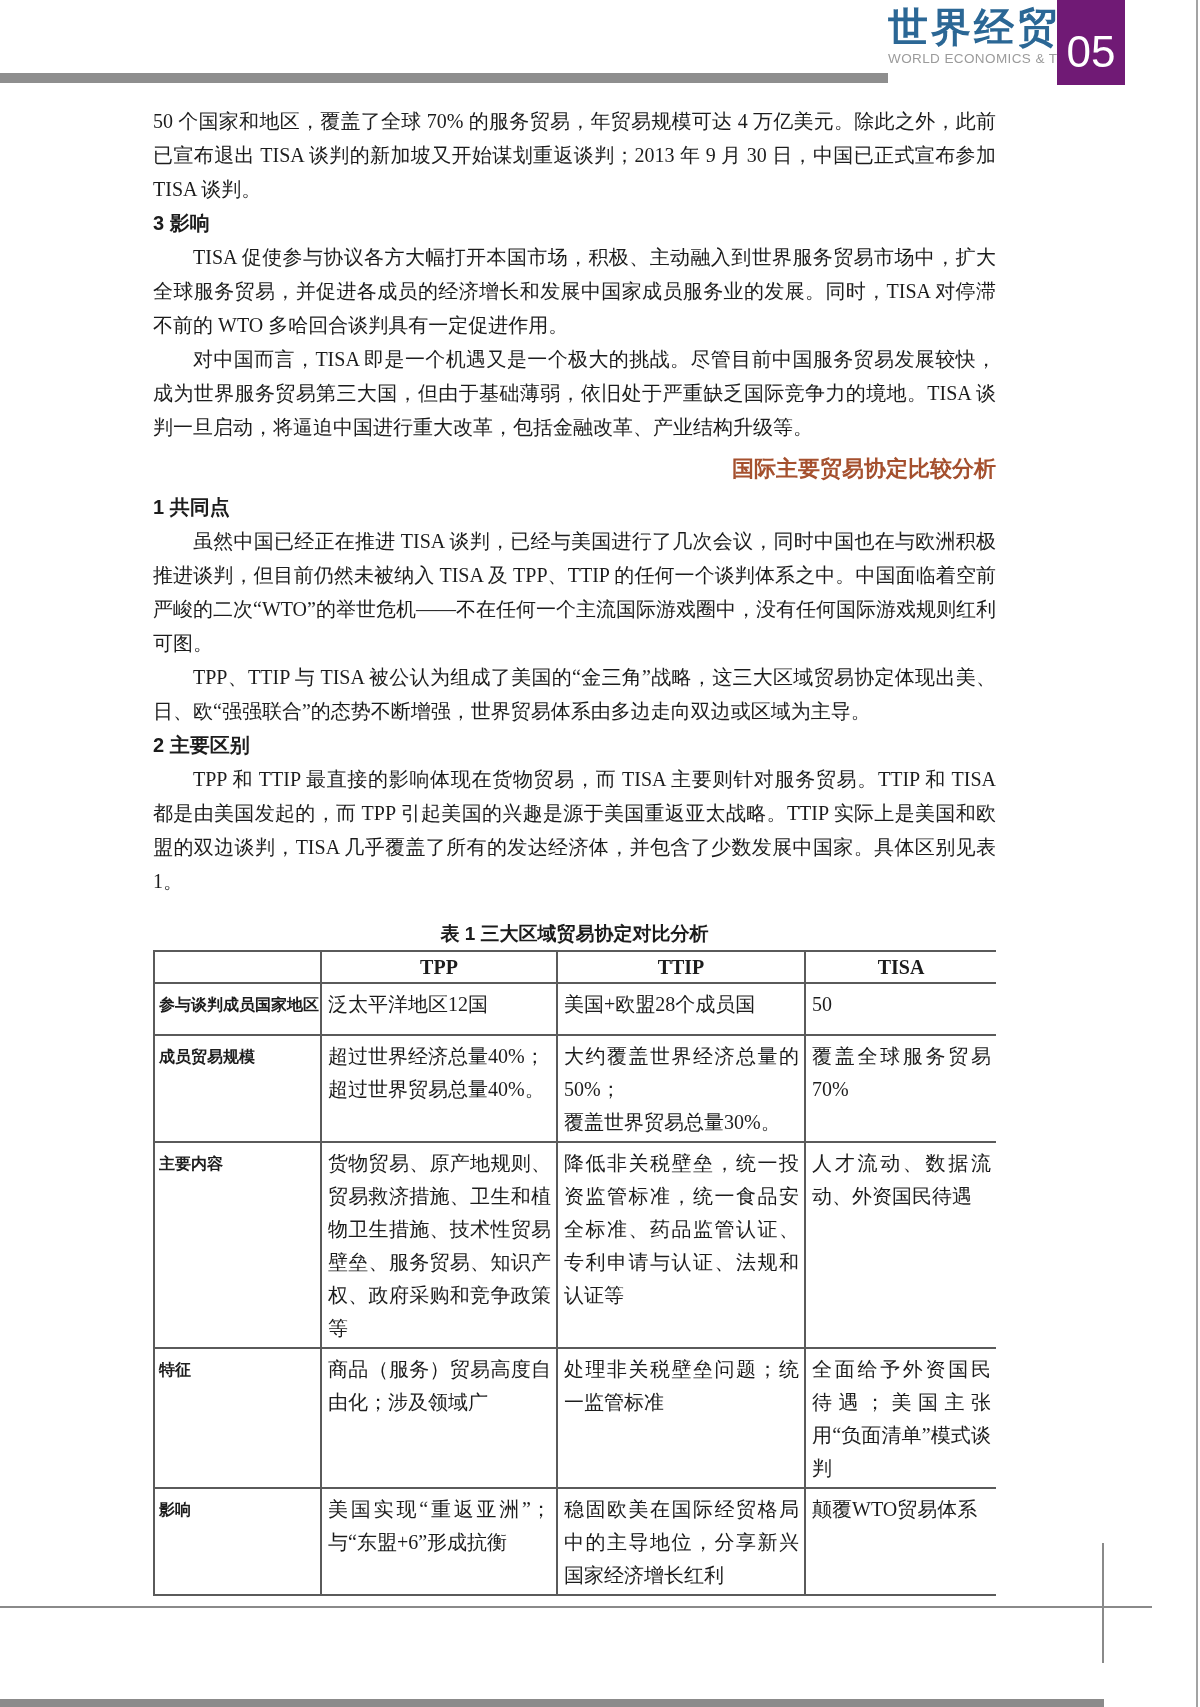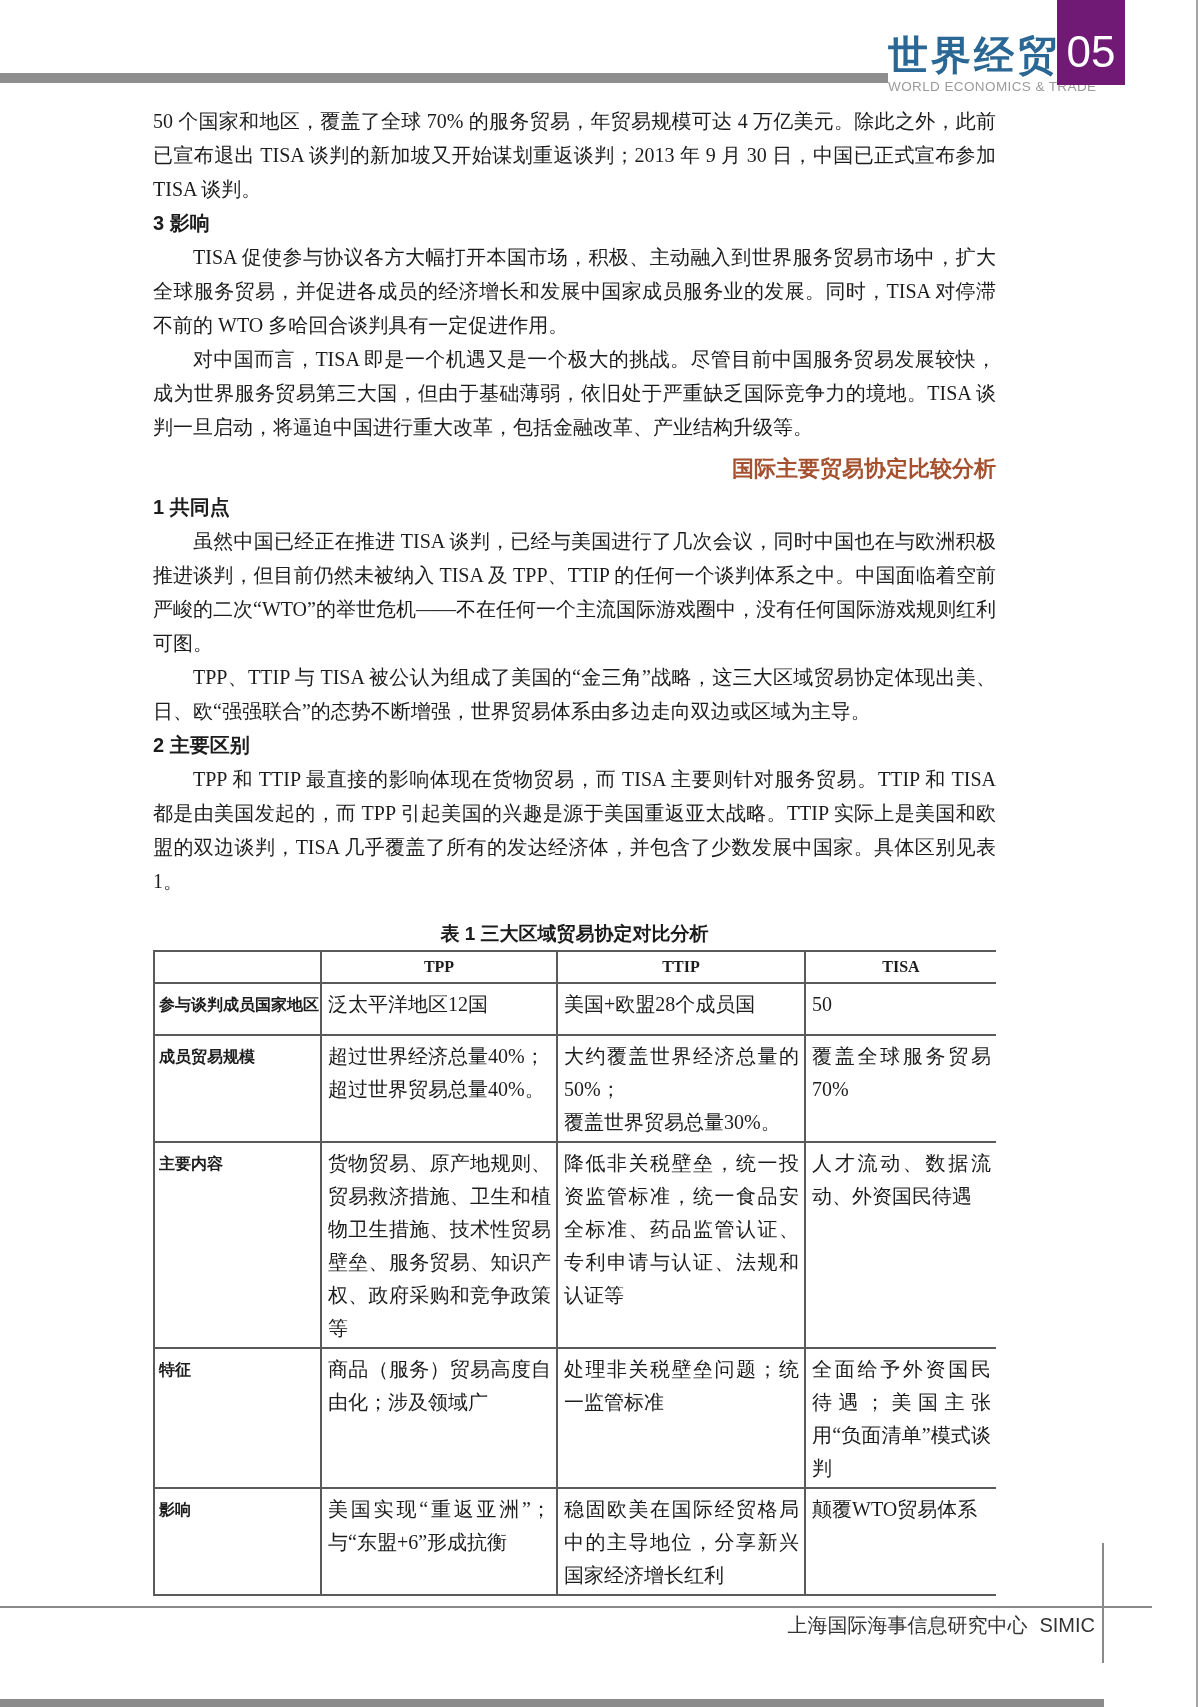--- a/index.html
+++ b/index.html
@@ -4,21 +4,21 @@
 <style>
   * { box-sizing: border-box; }
   html, body { margin: 0; padding: 0; background: #ffffff; }
   .page {
     position: relative; width: 1200px; height: 1707px; background: #fff;
     font-family: "Liberation Serif", serif; color: #1c1c1c; overflow: hidden;
   }
 
   
   .header-bar { position: absolute; left: 0; top: 73px; width: 888px; height: 10px; background: #8e8e8e; }
-  .brand { position: absolute; left: 888px; top: 32px; width: 166px; text-align: left;
+  .brand { position: absolute; left: 888px; top: 4px; width: 166px; text-align: left;
            font-family: "Liberation Sans", sans-serif; }
   .brand-cn { font-size: 40px; font-weight: bold; color: #2b6795; letter-spacing: 3px; line-height: 46px; white-space: nowrap; }
   .brand-en { font-size: 13.5px; color: #9b9b9b; letter-spacing: 0.4px; line-height: 17px; white-space: nowrap; }
   .page-badge { position: absolute; left: 1057px; top: 0; width: 68px; height: 85px; background: #701a75;
                 color: #fff; font-family: "Liberation Sans", sans-serif; font-size: 44px;
                 display: flex; align-items: flex-end; justify-content: center; padding-bottom: 8px; }
 
   .right-rule  { position: absolute; top: 0; left: 1196px; width: 2px; height: 1707px; background: #a3a3a3; }
   .bottom-edge { position: absolute; left: 0; top: 1699px; width: 1104px; height: 8px; background: #8b8b8b; }
 
@@ -30,21 +30,21 @@
   .sect { font-size: 20px; line-height: 34px; margin: 0; font-family: "Liberation Sans", sans-serif;
           font-weight: bold; text-align: left; }
   .main-title { text-align: right; color: #a5502e; font-family: "Liberation Sans", sans-serif;
                 font-size: 22px; font-weight: bold; line-height: 34px; margin: 8px 0 4px 0; }
   .tbl-caption { text-align: center; font-family: "Liberation Sans", sans-serif; font-weight: bold;
                  font-size: 19px; line-height: 32px; margin-top: 20px; }
 
   
   table.cmp { border-collapse: collapse; width: 843px; table-layout: fixed; }
   .cmp th, .cmp td { border: 2px solid #5a5a5a; }
-  .cmp th { font-family: "Liberation Serif", serif; font-size: 16px; font-weight: bold; text-align: center;
+  .cmp th { font-family: "Liberation Serif", serif; font-size: 20px; font-weight: bold; text-align: center;
             padding: 0; line-height: 30px; }
   .cmp td { vertical-align: top; padding: 4px 5px 2px 6px; font-size: 20px; line-height: 33px;
             white-space: pre-line; text-align: justify; }
   .cmp td.lbl { font-family: "Liberation Sans", sans-serif; font-weight: bold; font-size: 16px;
                 white-space: nowrap; padding-left: 4px; text-align: left; }
   tr.rh  { height: 32px; }
   tr.r1  { height: 52px; }
   tr.r2  { height: 84px; }
   tr.r3  { height: 144px; }
   tr.r4  { height: 102px; }
@@ -144,18 +144,15 @@
     </table>
 
     <p class="credit">（SIMIC 张运鸿、李宝奕、汪涛、吕长红、陈祥燕编写）</p>
 
     <h2 class="ref-head">参考文献：</h2>
 
   </main>
 
   <div class="footer-line"></div>
   <div class="footer-vline"></div>
-  <div class="footer-text">
-    <span>上海国际海事信息研究中心</span><span class="en">SIMIC</span>
-  </div>
   <div class="bottom-edge"></div>
 
 </div>
 
 </body></html>

